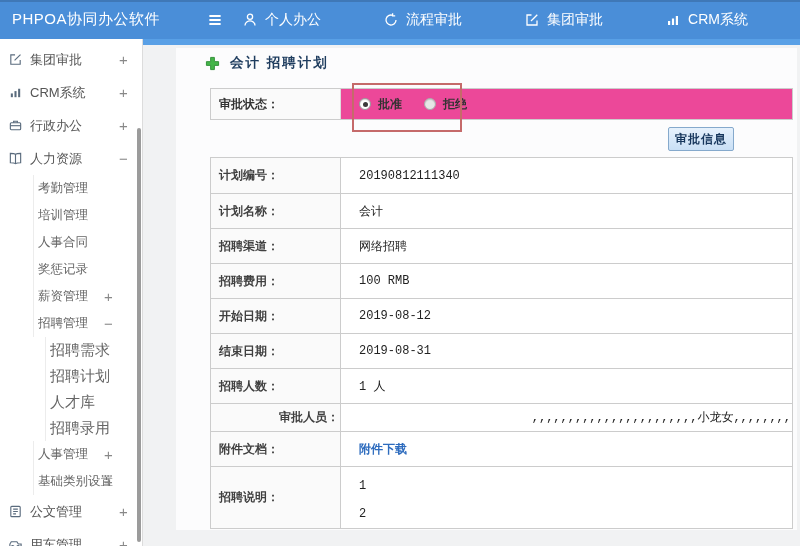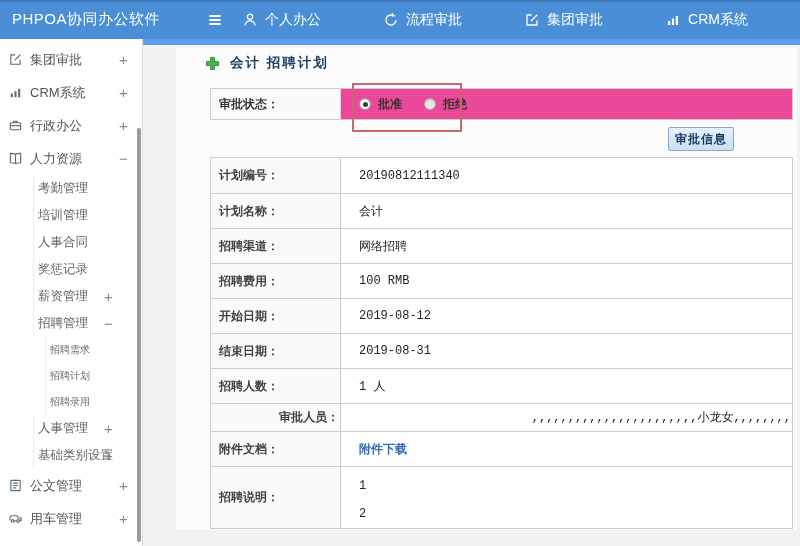--- a/index.html
+++ b/index.html
@@ -27,21 +27,21 @@
   
   .substrip{position:absolute;left:143px;top:39px;right:0;height:6px;background:var(--substrip-blue,#59a0e6);z-index:9;}
   
   .sidebar{
     position:absolute;left:0;top:39px;bottom:0;width:143px;background:#fff;
     border-right:1px solid #dcdcdc;overflow:hidden;padding-top:4px;box-sizing:border-box;
   }
   .s-item{display:flex;align-items:center;cursor:pointer;position:relative;color:#555;}
   .s-item.lvl1{height:33px;padding-left:8px;font-size:13px;}
   .s-item.lvl2{height:27px;padding-left:38px;font-size:12.5px;color:#666;}
-  .s-item.lvl3{height:26px;padding-left:50px;font-size:10px;color:#666;}
+  .s-item.lvl3{height:26px;padding-left:50px;font-size:15px;color:#666;}
   .s-item.lvl2::before{content:"";position:absolute;left:33px;top:0;bottom:0;width:1px;background:#ececec;}
   .s-item.lvl3::before{content:"";position:absolute;left:45px;top:0;bottom:0;width:1px;background:#ececec;}
   .s-icon{display:flex;margin-right:7px;}
   .s-icon svg{stroke:#5a6b7d;fill:none;stroke-width:1.2;}
   .s-icon svg .f{fill:#5a6b7d;stroke:none;}
   .s-label{flex:0 0 auto;}
   .s-exp{position:absolute;font-size:15px;color:#888;font-weight:400;}
   .lvl1 .s-exp{left:119px;}
   .lvl2 .s-exp{left:104px;}
   .s-scrollthumb{position:absolute;left:137px;top:128px;width:4px;height:414px;background:#9b9b9b;border-radius:2px;cursor:grab;z-index:3;}
@@ -203,20 +203,23 @@
       <span class="s-label">招聘管理</span>
       <span class="s-exp">−</span>
     </div>
     <div class="s-item lvl3">
       <span class="s-label">招聘需求</span>
     </div>
     <div class="s-item lvl3">
       <span class="s-label">招聘计划</span>
     </div>
     <div class="s-item lvl3">
+      <span class="s-label">人才库</span>
+    </div>
+    <div class="s-item lvl3">
       <span class="s-label">招聘录用</span>
     </div>
     <div class="s-item lvl2">
       <span class="s-label">人事管理</span>
       <span class="s-exp">+</span>
     </div>
     <div class="s-item lvl2">
       <span class="s-label">基础类别设置</span>
       <span class="s-exp">+</span>
     </div>

